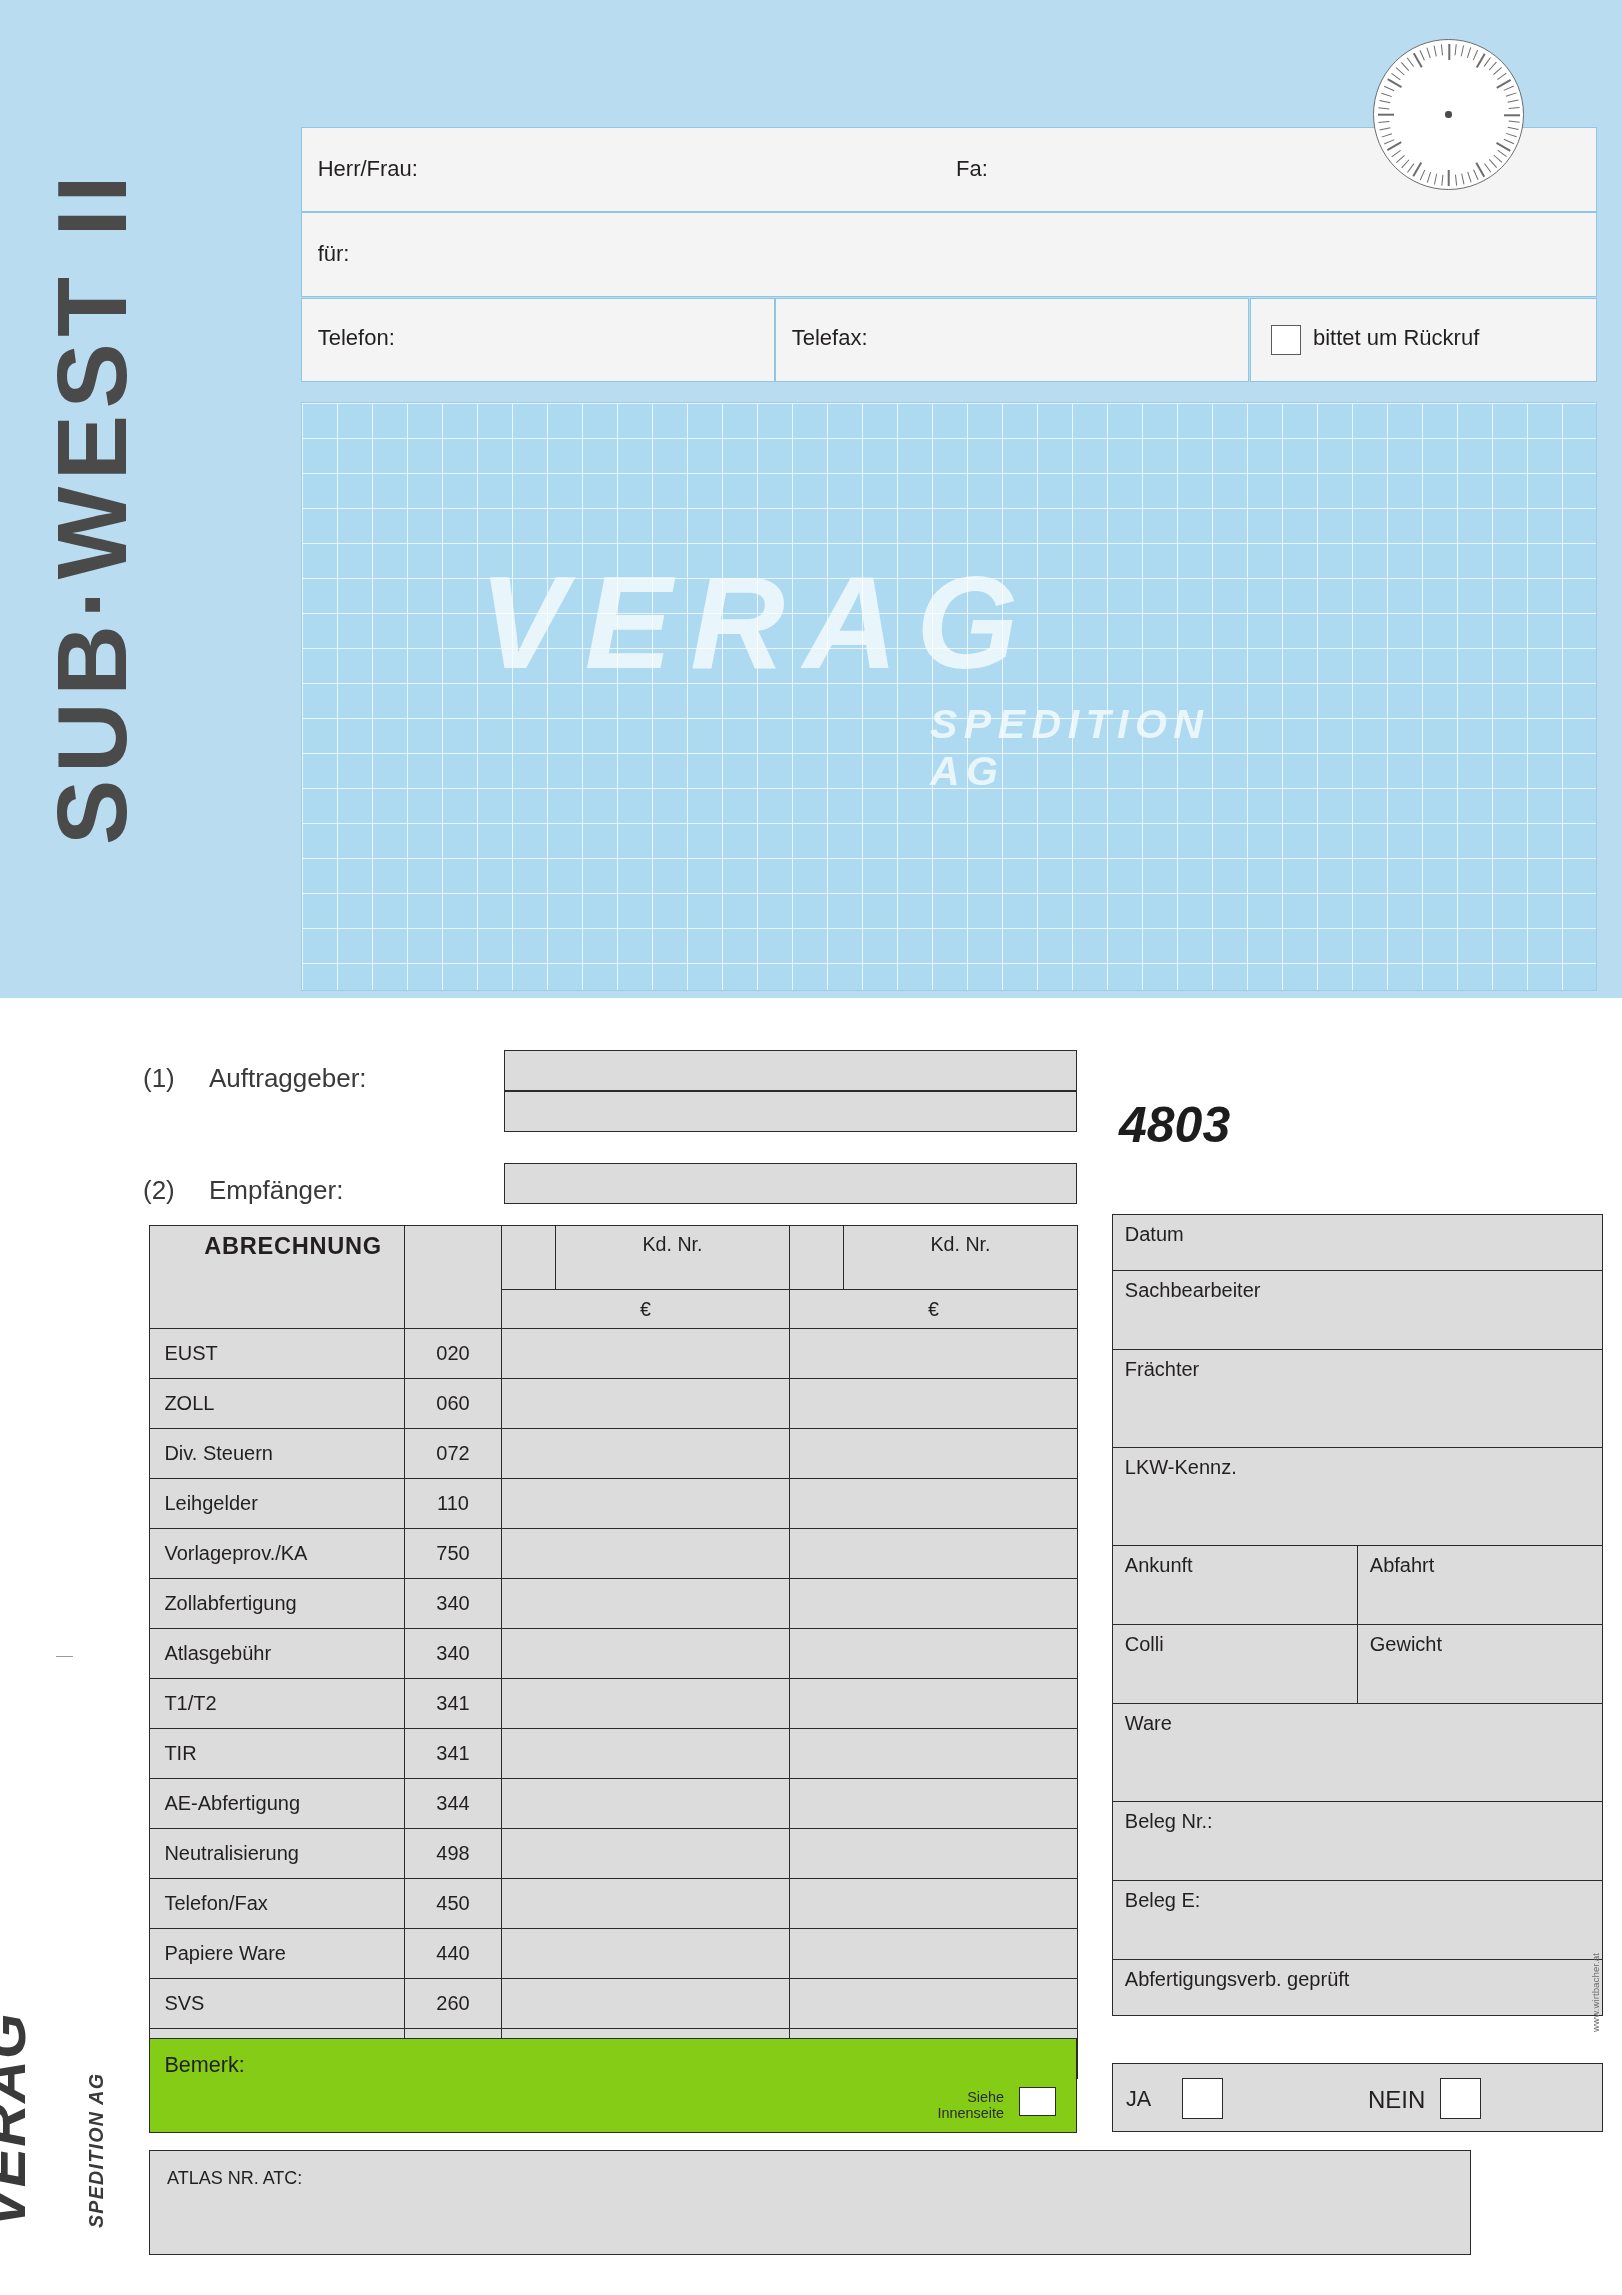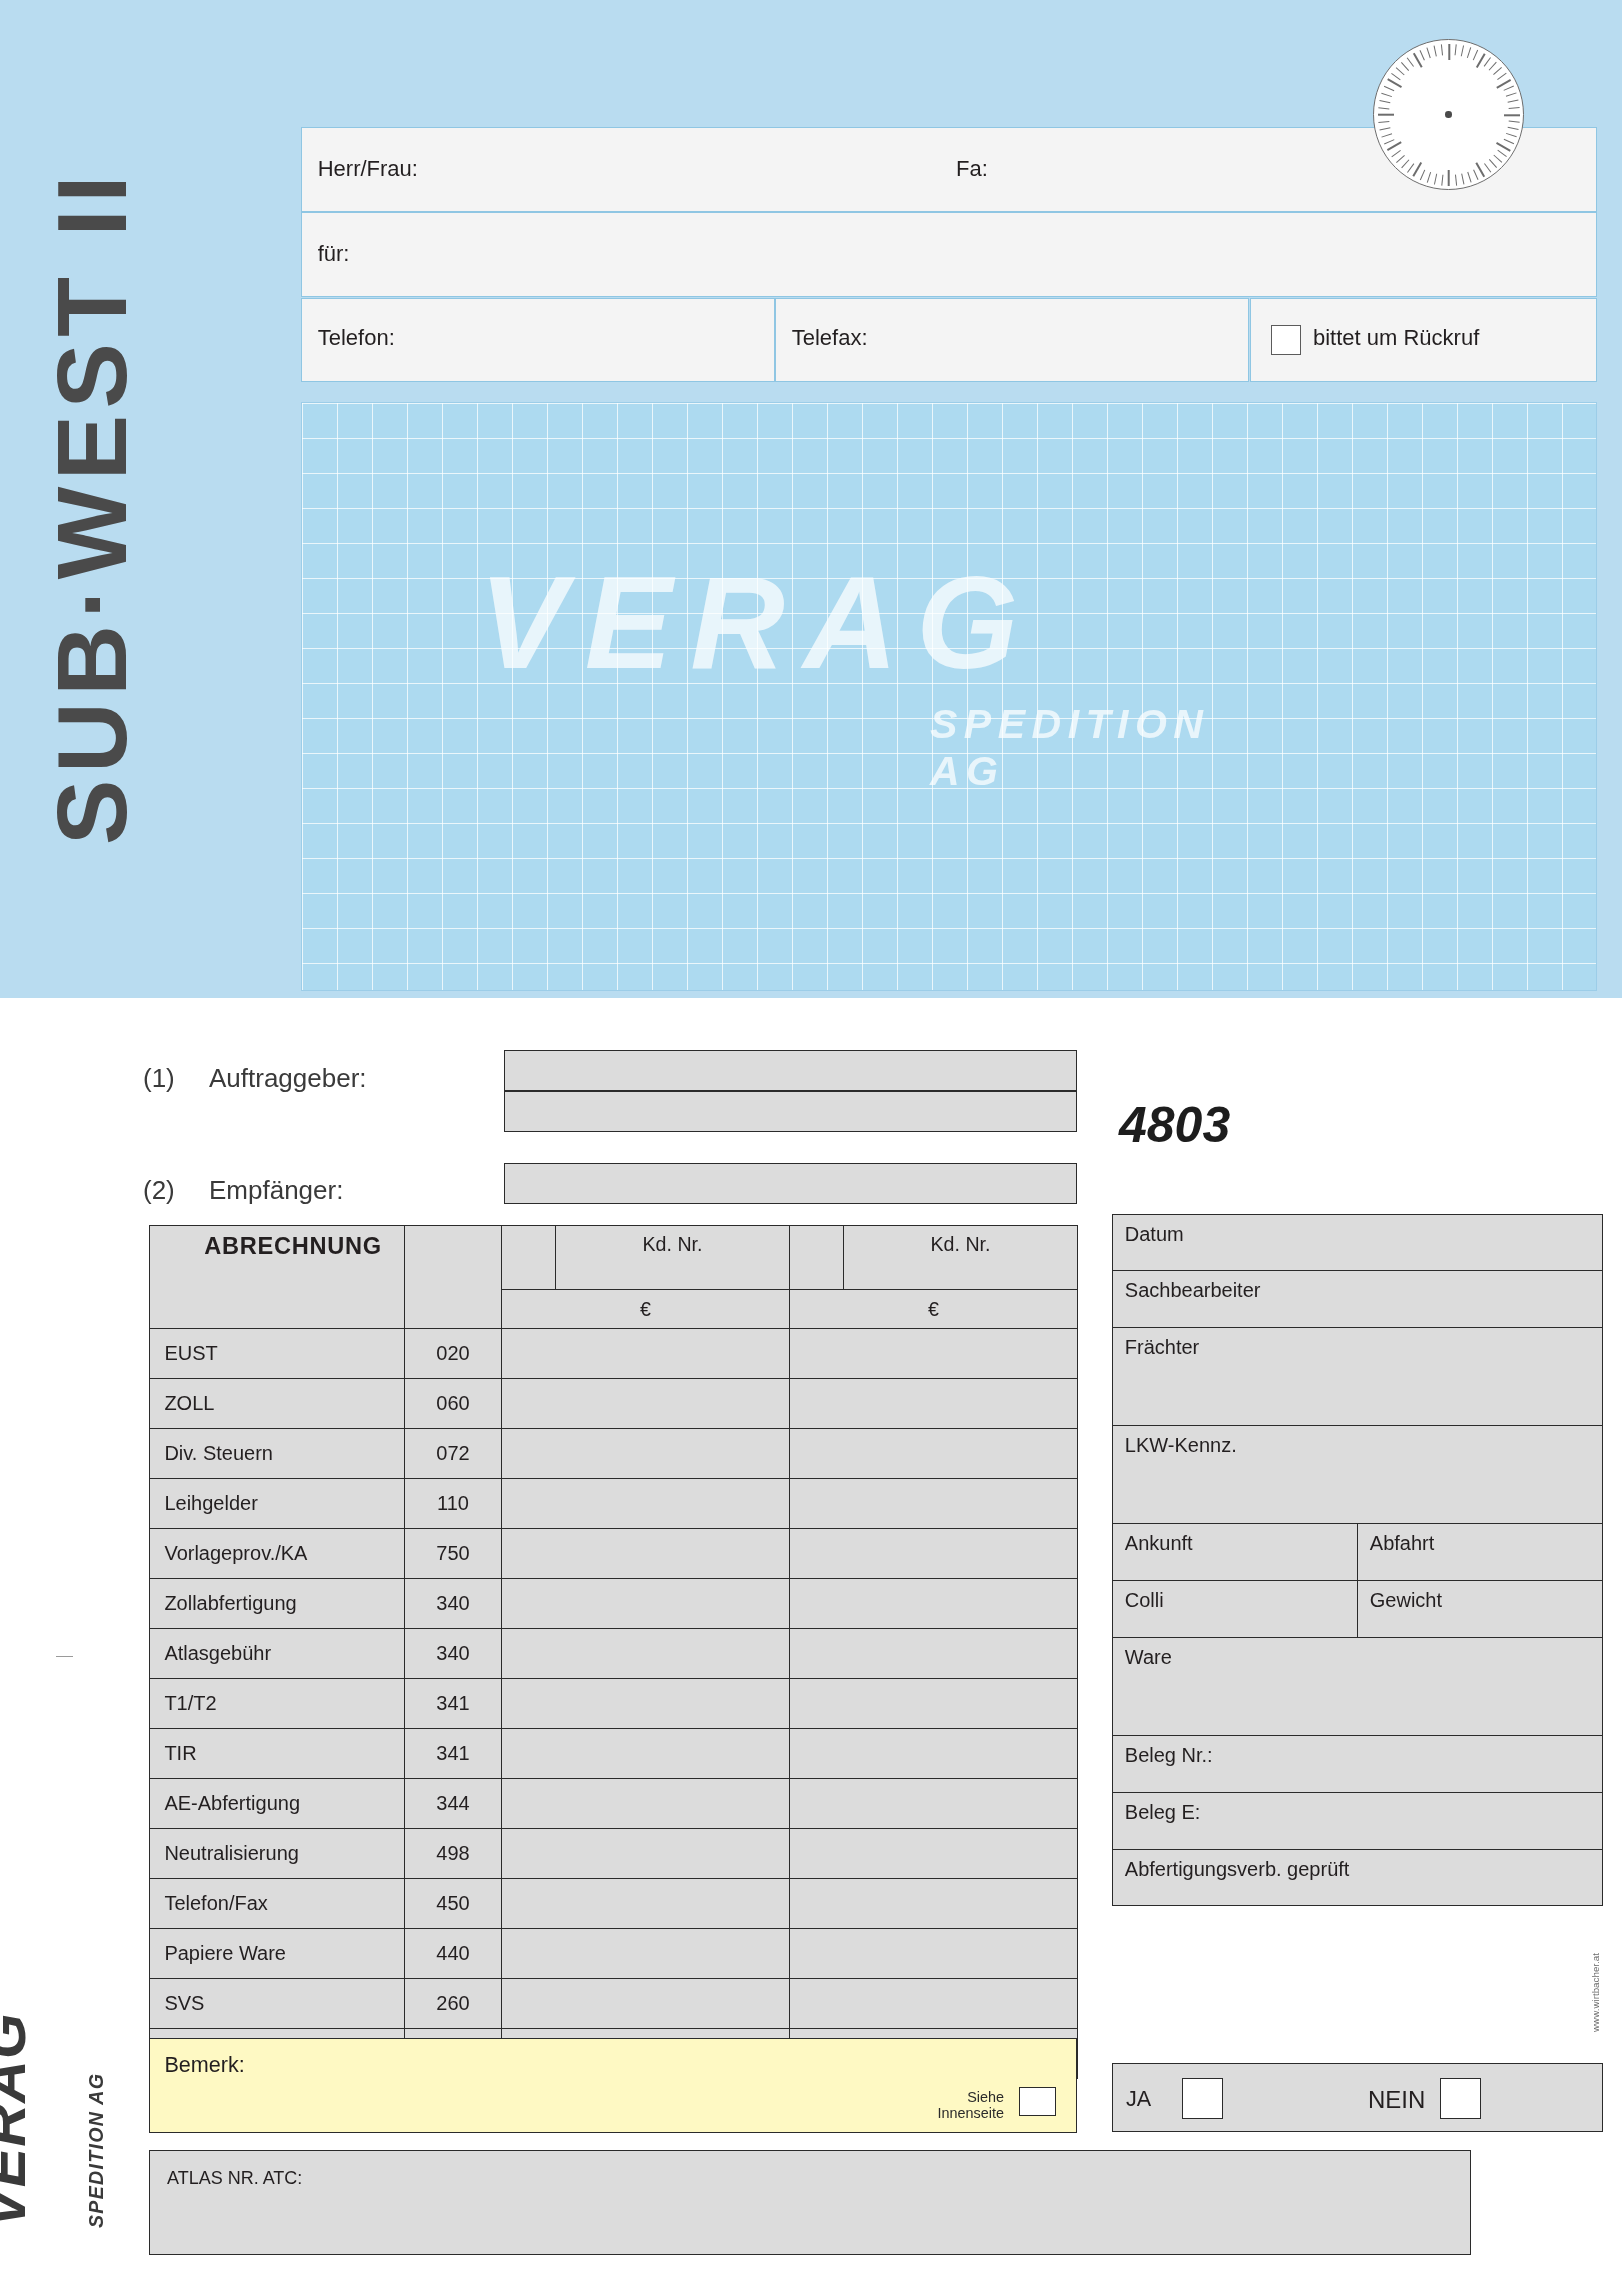--- a/index.html
+++ b/index.html
@@ -292,21 +292,21 @@
   #abrechnung .eur { text-align: center; font-size: 19.6px; height: 39px; }
   #abrechnung .hdr-row td { height: 64px; vertical-align: top; padding-top: 6.5px; }
   #abrechnung .kd-label { font-size: 19.6px; }
 
   #bemerk-box {
     position: absolute;
     left: 149px;
     top: 1040px;
     width: 928px;
     height: 95px;
-    background: #fef9c3;
+    background: #84cc16;
     border: 1.3px solid #2b2b2b;
     box-sizing: border-box;
   }
   #bemerk-label { position: absolute; left: 14.4px; top: 13px; font-size: 21.6px; }
   #siehe-innen {
     position: absolute;
     right: 72px; top: 51px;
     font-size: 14.4px;
     line-height: 15.7px;
     text-align: right;
@@ -344,21 +344,21 @@
     font-size: 20px;
   }
   #info-table td {
     border: 1.3px solid #2b2b2b;
     background: #dcdcdc;
     vertical-align: top;
     padding: 7.9px 0 0 11.8px;
     box-sizing: border-box;
   }
   .h-86 { height: 56px; }
-  .h-120 { height: 57px; }
+  .h-120 { height: 79px; }
   .h-150 { height: 98px; }
 
   #jn-row {
     position: absolute;
     left: 1112px;
     top: 1065px;
     width: 491px;
     height: 69px;
     background: #dcdcdc;
     border: 1.3px solid #2b2b2b;

